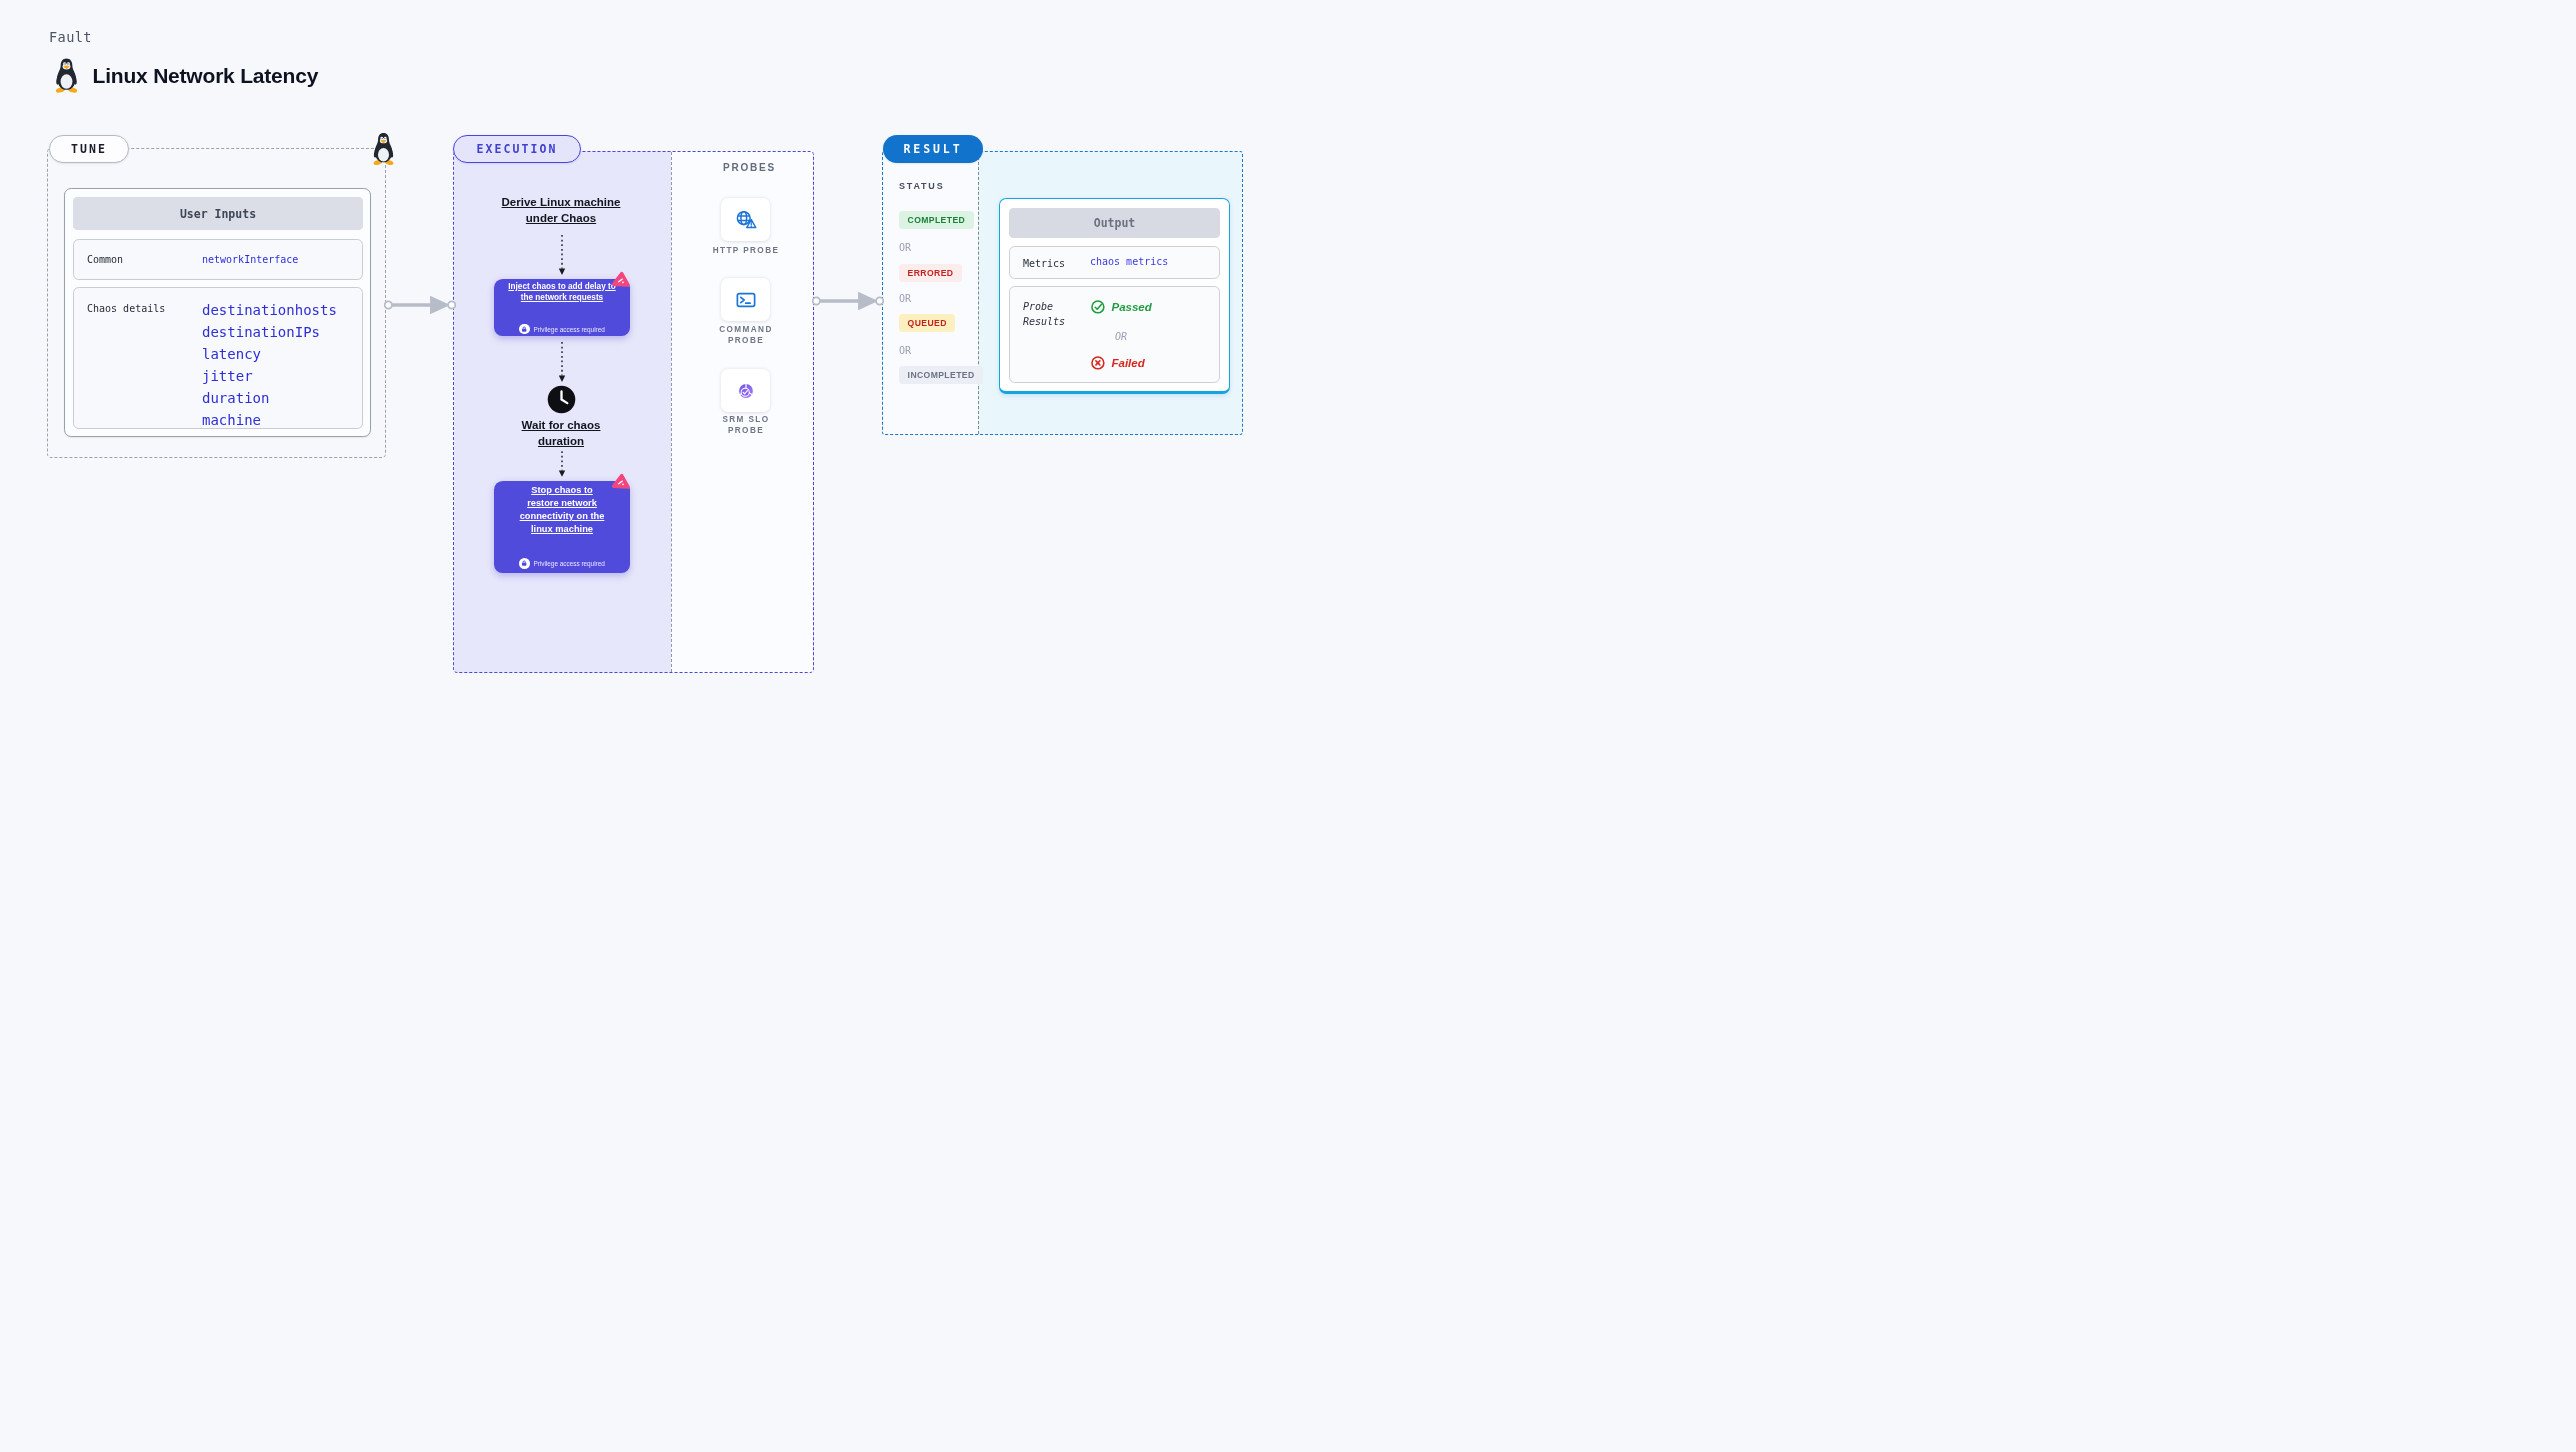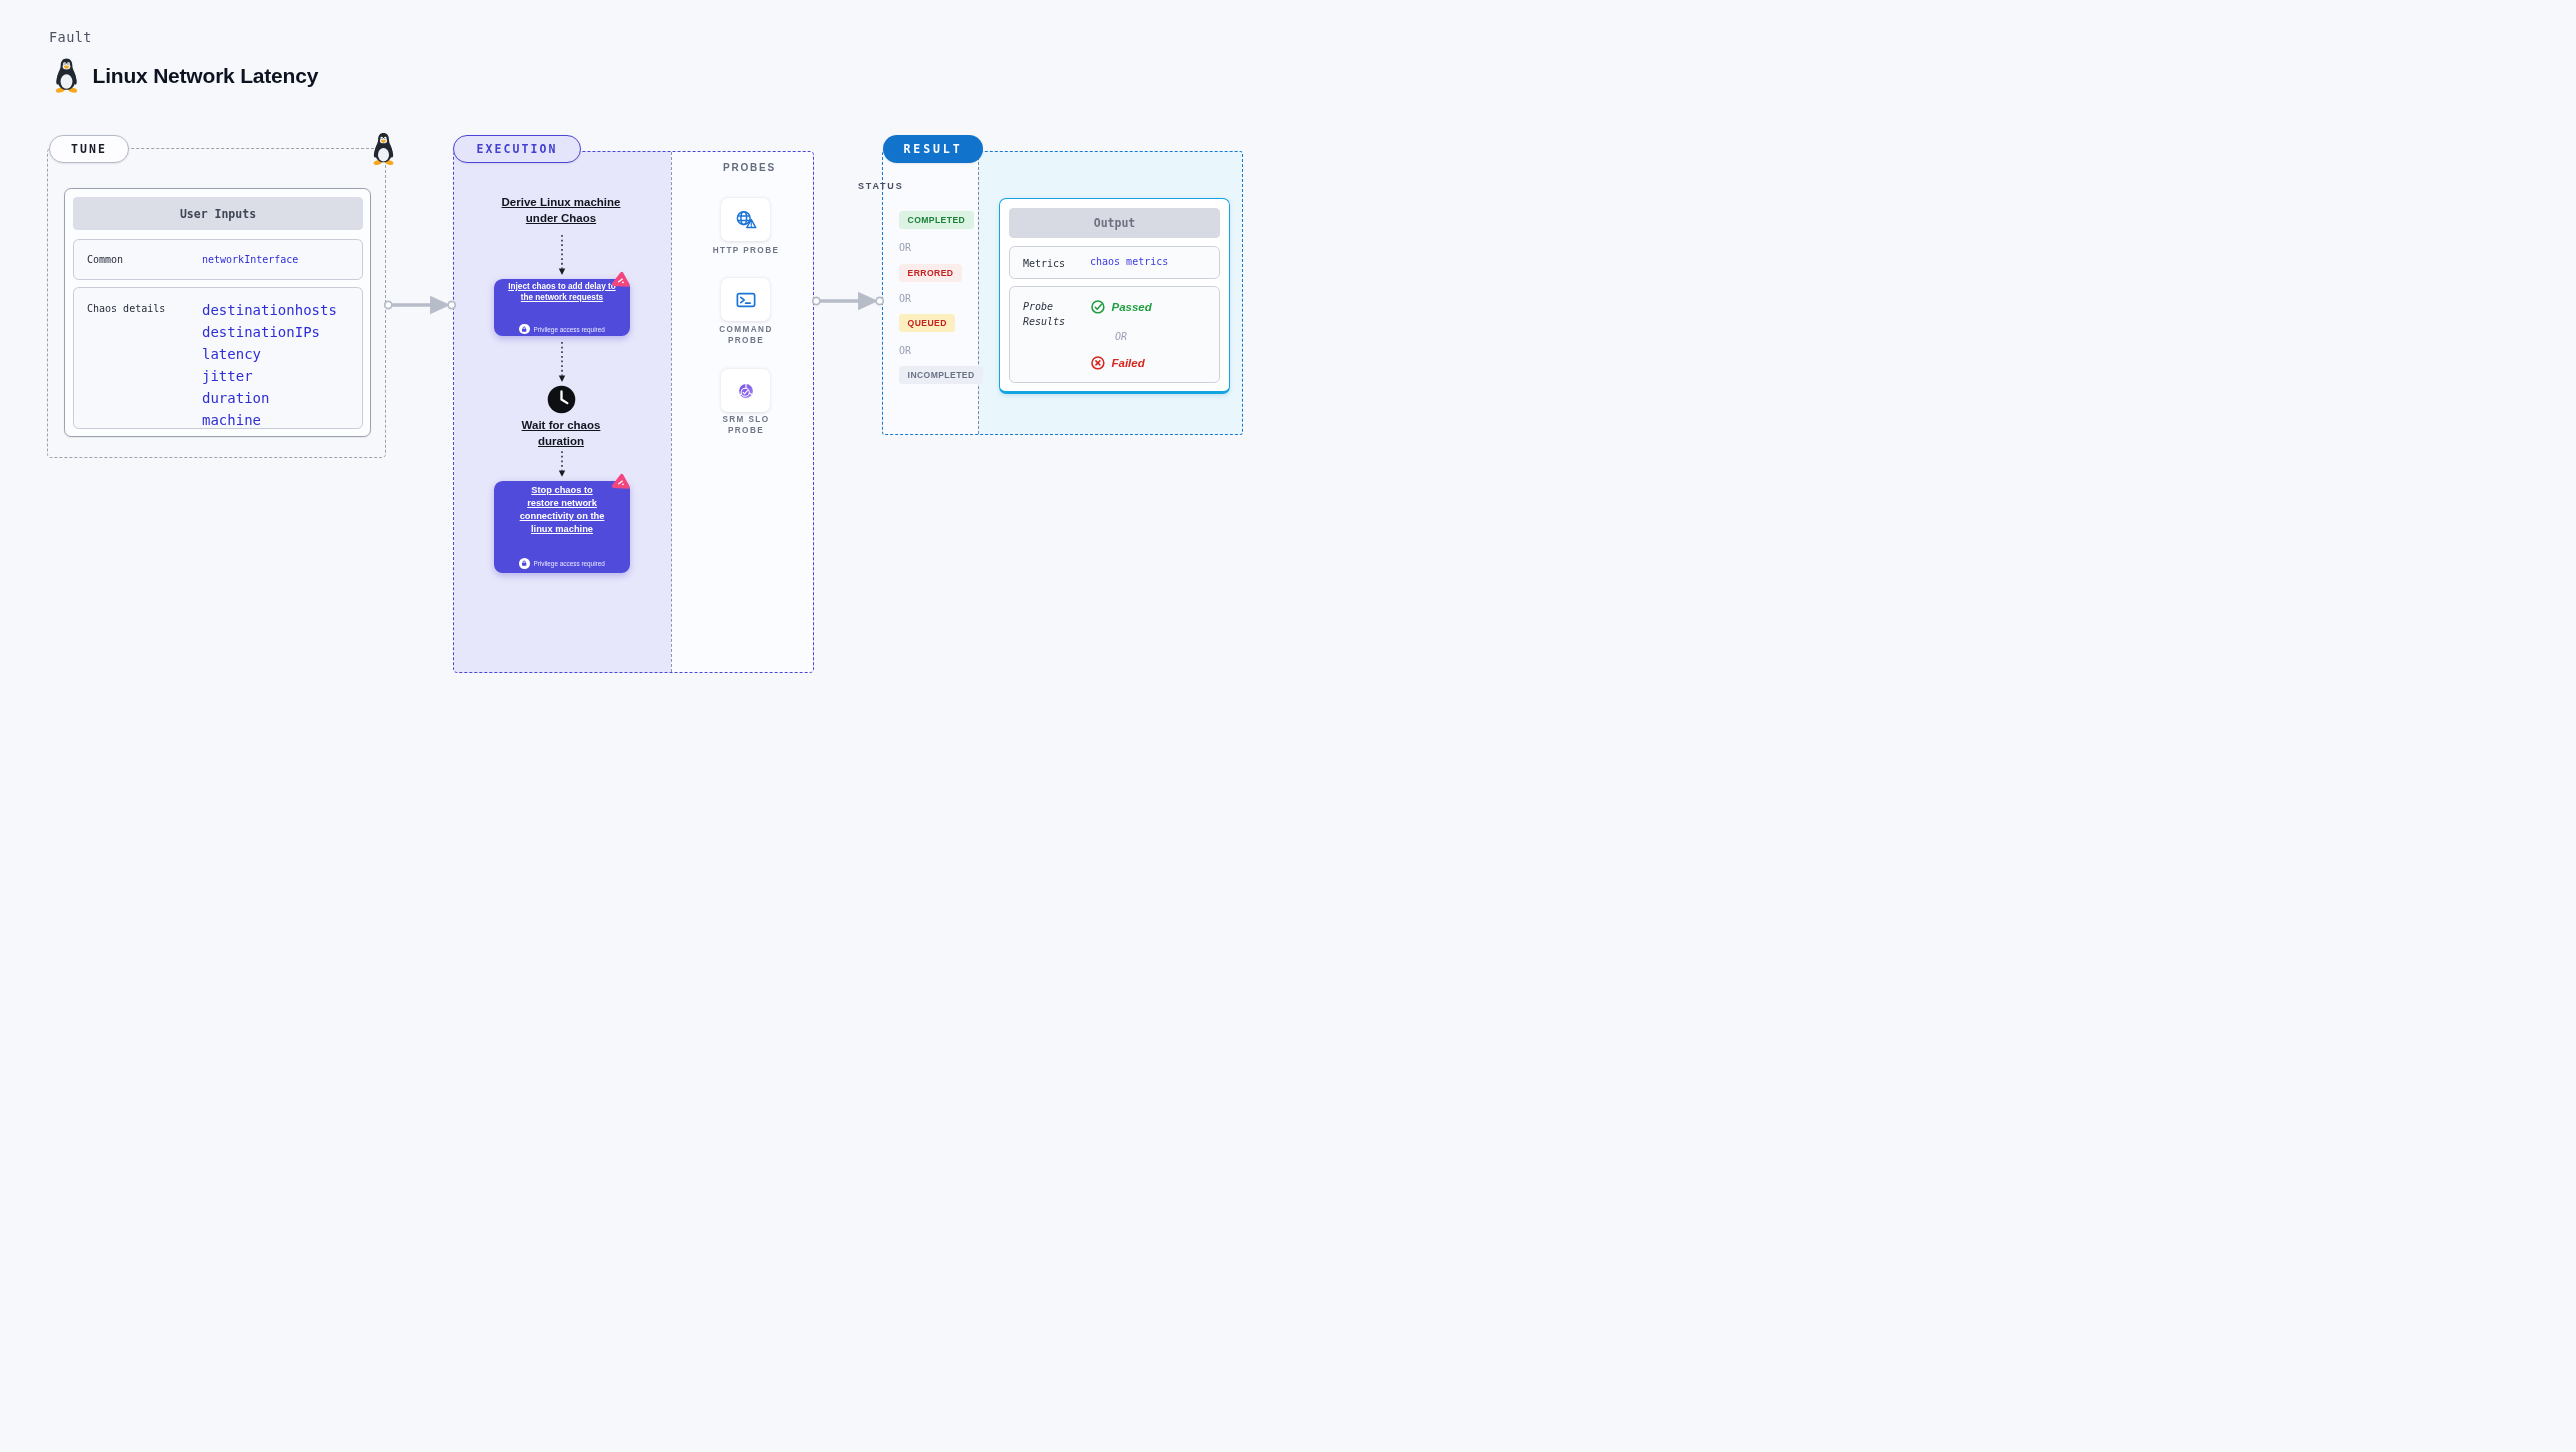--- a/index.html
+++ b/index.html
@@ -58,21 +58,21 @@
   .probe-name { left:710px; width:72px; text-align:center; font-size:8.2px; font-weight:bold; letter-spacing:1.4px; color:#6e7585; line-height:10.7px; }
 
   
   .h-arrow { width:72px; height:26px; z-index:5; }
   .v-arrow { width:10px; left:557px; z-index:2; }
 
   
   .result-box { left:882px; top:151px; width:361px; height:284px; border:1.8px dashed #1379d2; border-radius:2.9px;
                 background:linear-gradient(to right,#fafbfe 0 95px,#e9f6fc 95px); }
   .result-divider { left:978px; top:152px; height:282px; width:0; border-left:1.1px dashed #7c8696; }
-  .status-label { left:858px; top:181px; font-size:9px; font-weight:bold; letter-spacing:1.8px; color:#454d60; }
+  .status-label { left:899px; top:181px; font-size:9px; font-weight:bold; letter-spacing:1.8px; color:#454d60; }
   .badge { left:899px; display:inline-flex; align-items:center; height:18px; padding:0 8.6px; border-radius:3.6px;
            font-size:8.6px; font-weight:bold; letter-spacing:0.4px; }
   .or { left:899px; font-size:10px; color:#9aa1b5; }
 
   .output-card { left:999px; top:198px; width:231px; height:196px; background:#ffffff; border:1.8px solid #14a4df;
                  border-bottom-width:3.6px; border-radius:7.2px; box-shadow:0 1.4px 4.3px rgba(20,120,190,.15); }
   .out-header { left:1009px; top:208px; width:211px; height:30px; background:#d8dae3; border-radius:4.3px;
                 display:flex; align-items:center; justify-content:center; font-size:11.5px; font-weight:bold; color:#6c7280; }
   .out-row { left:1009px; width:211px; background:#fafbfd; border:1.1px solid #ccd0da; border-radius:5.7px; }
   .row-metrics { top:246px; height:33px; }

